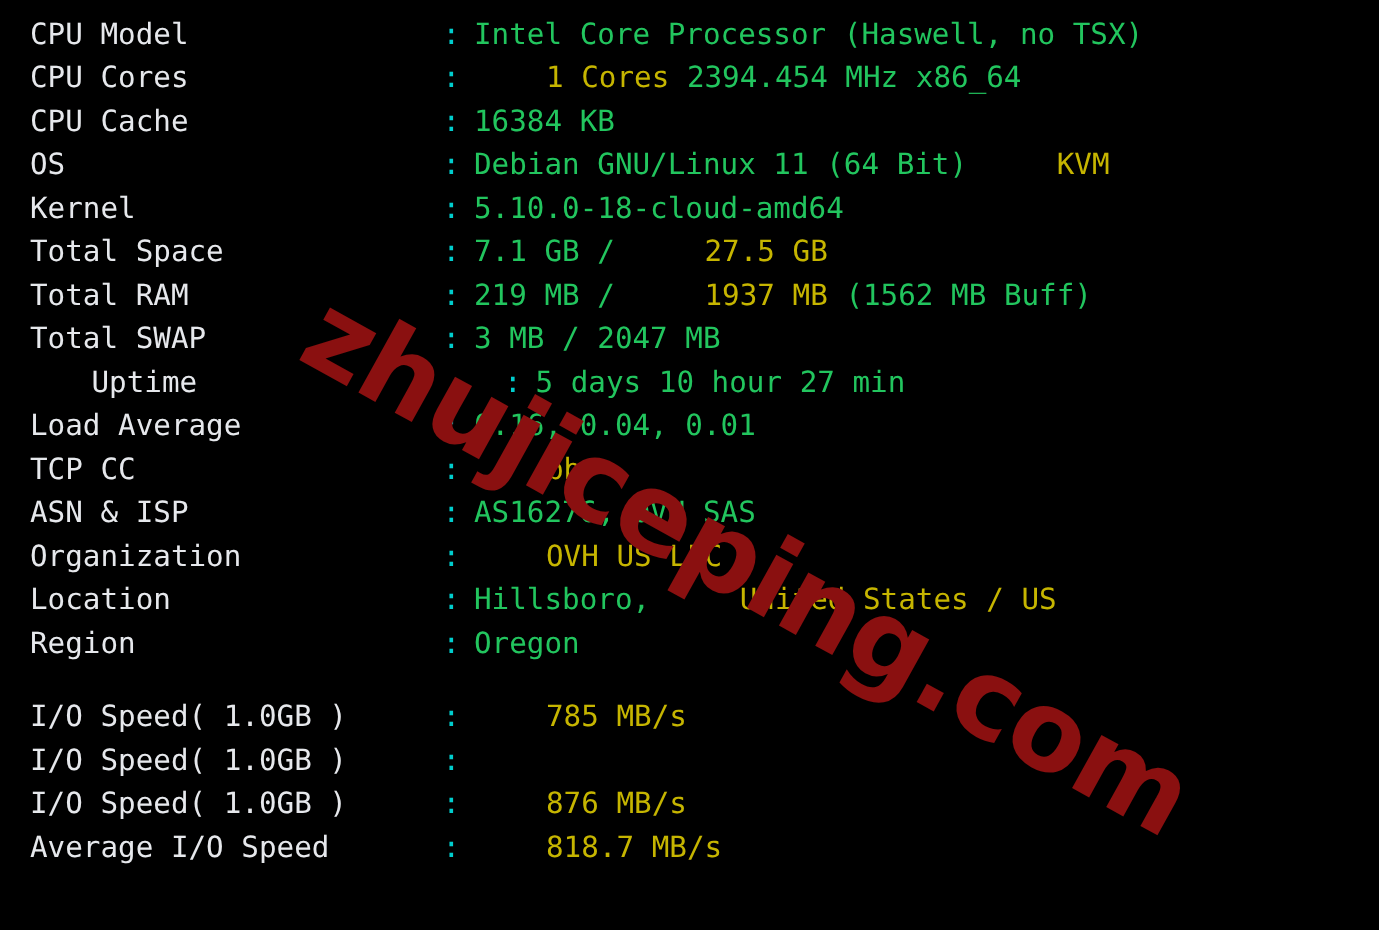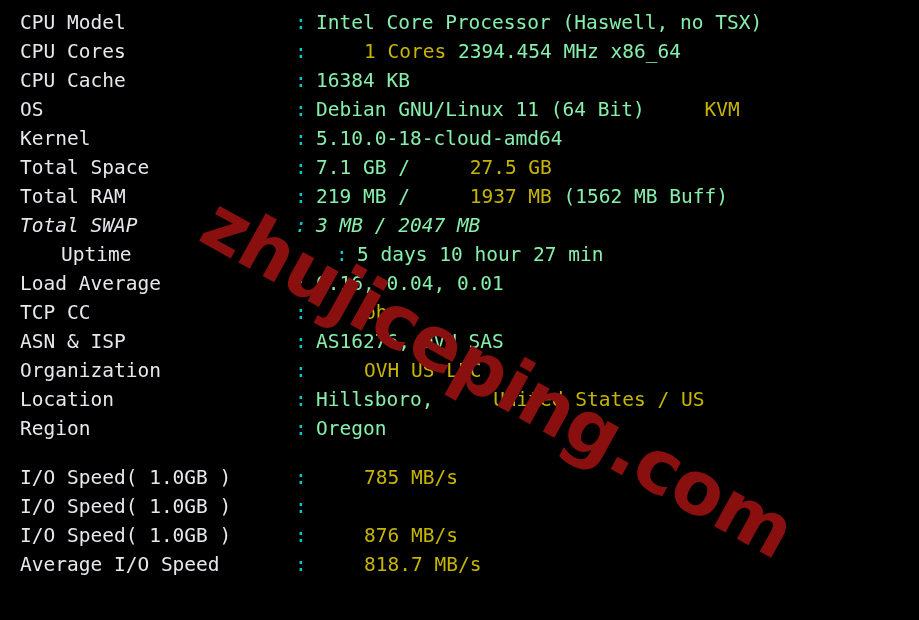--- a/index.html
+++ b/index.html
@@ -67,21 +67,21 @@
     position: absolute;
     left: 295px;
     color: #00cdcd;
   }
   .value {
     display: block;
     position: absolute;
     left: 316px;
     white-space: pre;
   }
-  .c-cyan   { color: #86efac; }
+  .c-cyan   { color: #22c55e; }
   .c-yellow { color: #c6b500; margin-left: 48px; }
 
   .watermark {
     position: absolute;
     left: 188px;
     top: 168px;
     transform: rotate(29deg);
     transform-origin: 0 100%;
     font-family: "DejaVu Sans", "Liberation Sans", sans-serif;
     font-weight: bold;
@@ -103,21 +103,21 @@
   </div>
 
   <div class="rows" id="sysinfo-rows">
       <div class="row" style="top: 8px;"><span class="label">CPU Model</span><span class="colon">:</span><span class="value"><span class="c-cyan">Intel Core Processor (Haswell, no TSX)</span></span></div>
       <div class="row" style="top: 37px;"><span class="label">CPU Cores</span><span class="colon">:</span><span class="value"><span class="c-yellow">1 Cores </span><span class="c-cyan">2394.454 MHz x86_64</span></span></div>
       <div class="row" style="top: 66px;"><span class="label">CPU Cache</span><span class="colon">:</span><span class="value"><span class="c-cyan">16384 KB</span></span></div>
       <div class="row" style="top: 95px;"><span class="label">OS</span><span class="colon">:</span><span class="value"><span class="c-cyan">Debian GNU/Linux 11 (64 Bit) </span><span class="c-yellow">KVM</span></span></div>
       <div class="row" style="top: 124px;"><span class="label">Kernel</span><span class="colon">:</span><span class="value"><span class="c-cyan">5.10.0-18-cloud-amd64</span></span></div>
       <div class="row" style="top: 153px;"><span class="label">Total Space</span><span class="colon">:</span><span class="value"><span class="c-cyan">7.1 GB / </span><span class="c-yellow">27.5 GB</span></span></div>
       <div class="row" style="top: 182px;"><span class="label">Total RAM</span><span class="colon">:</span><span class="value"><span class="c-cyan">219 MB / </span><span class="c-yellow">1937 MB </span><span class="c-cyan">(1562 MB Buff)</span></span></div>
-      <div class="row" style="top: 211px; font-style: italic;"><span class="label">Total SWAP</span><span class="colon">:</span><span class="value"><span class="c-cyan">3 MB / 2047 MB</span></span></div>
+      <div class="row" style="top: 211px;"><span class="label">Total SWAP</span><span class="colon">:</span><span class="value"><span class="c-cyan">3 MB / 2047 MB</span></span></div>
       <div class="row" style="top: 240px; margin-left: 41px;"><span class="label">Uptime</span><span class="colon">:</span><span class="value"><span class="c-cyan">5 days 10 hour 27 min</span></span></div>
       <div class="row" style="top: 269px;"><span class="label">Load Average</span><span class="colon">:</span><span class="value"><span class="c-cyan">0.16, 0.04, 0.01</span></span></div>
       <div class="row" style="top: 298px;"><span class="label">TCP CC</span><span class="colon">:</span><span class="value"><span class="c-yellow">bbr</span></span></div>
       <div class="row" style="top: 327px;"><span class="label">ASN &amp; ISP</span><span class="colon">:</span><span class="value"><span class="c-cyan">AS16276, OVH SAS</span></span></div>
       <div class="row" style="top: 356px;"><span class="label">Organization</span><span class="colon">:</span><span class="value"><span class="c-yellow">OVH US LLC</span></span></div>
       <div class="row" style="top: 385px;"><span class="label">Location</span><span class="colon">:</span><span class="value"><span class="c-cyan">Hillsboro, </span><span class="c-yellow">United States / US</span></span></div>
       <div class="row" style="top: 414px;"><span class="label">Region</span><span class="colon">:</span><span class="value"><span class="c-cyan">Oregon</span></span></div>
     </div>
 
   <div class="rule rule-mid">

